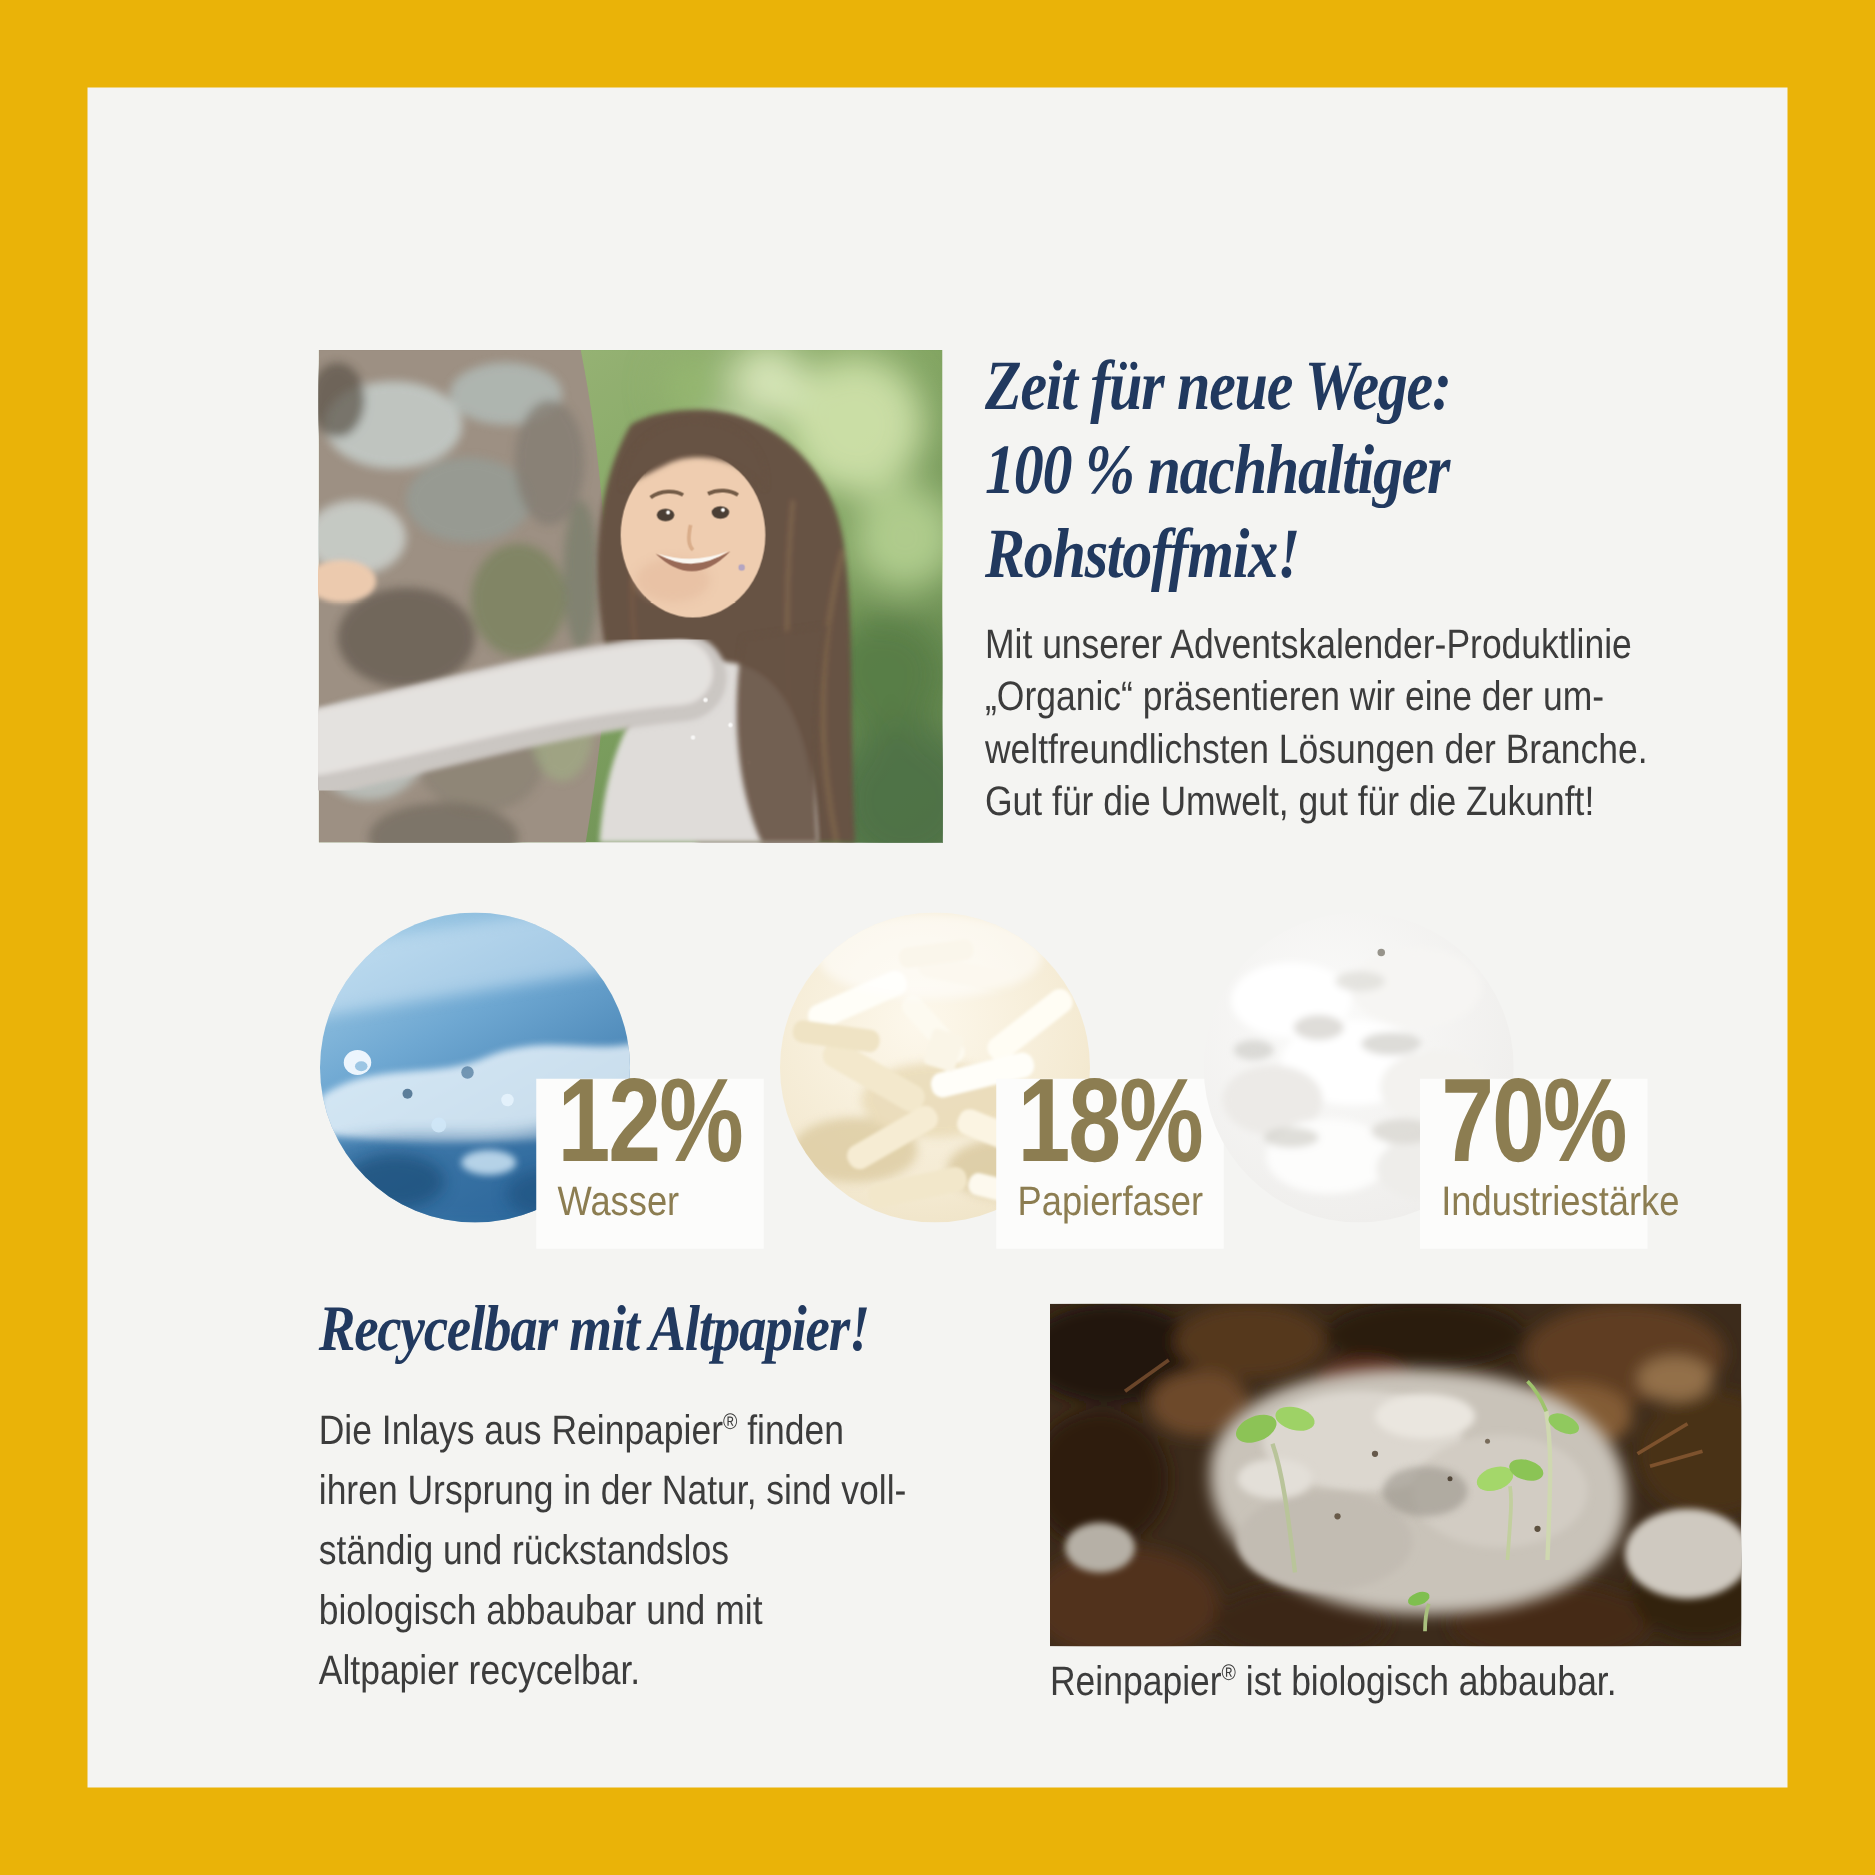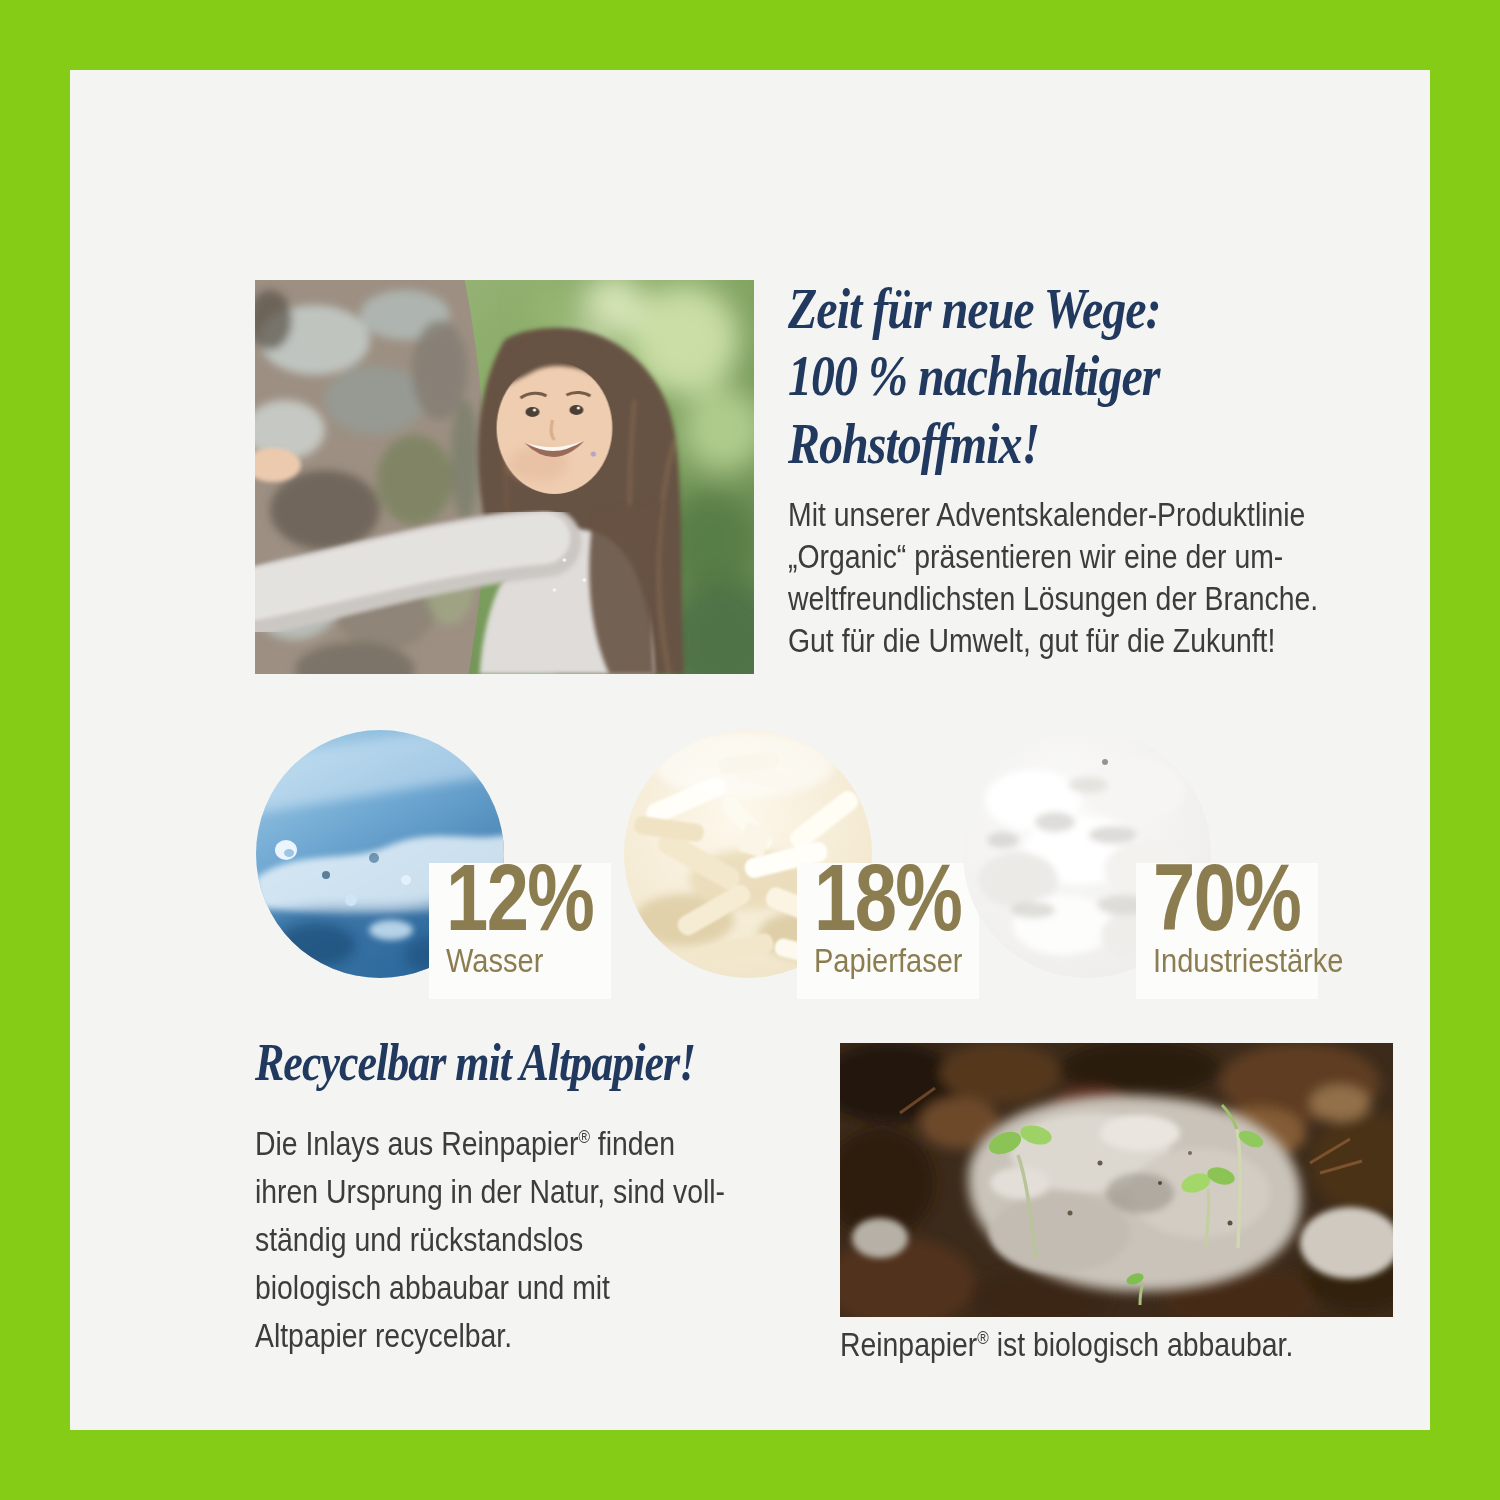--- a/index.html
+++ b/index.html
@@ -5,21 +5,21 @@
   :root{
     --navy:#21395f;
     --gold:#8c7d51;
     --ink:#3c3c3c;
     --panel:#f4f4f2;
     --statbox:#fcfcfb;
   }
   *{margin:0;padding:0;box-sizing:border-box;}
   html,body{background:#ffffff;}
   body{font-family:"Liberation Sans",sans-serif;color:var(--ink);}
-  .canvas{position:relative;width:1500px;height:1500px;background:#84cc16;overflow:hidden;}
+  .canvas{position:relative;width:1500px;height:1500px;background:#eab308;overflow:hidden;}
   .abs{position:absolute;}
   .panel{left:70px;top:70px;width:1360px;height:1360px;background:var(--panel);}
 
   
   .girl-photo{left:185px;top:210px;width:499px;height:394px;display:block;}
   .soil-photo{left:770px;top:973px;width:553px;height:274px;display:block;}
 
   
   .hand{
     font-family:cursive;

